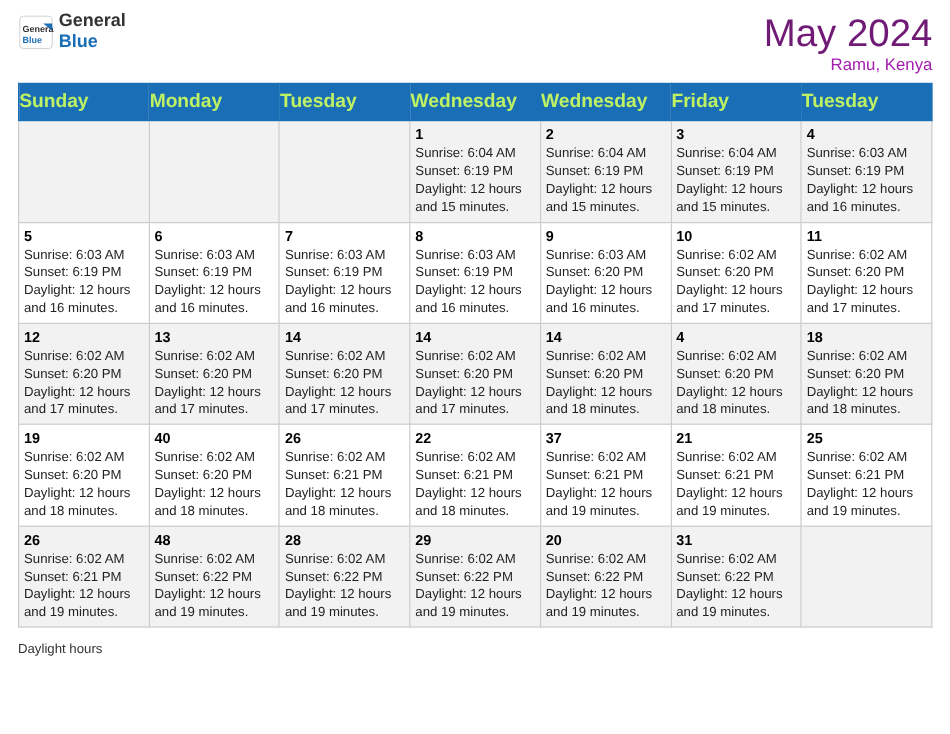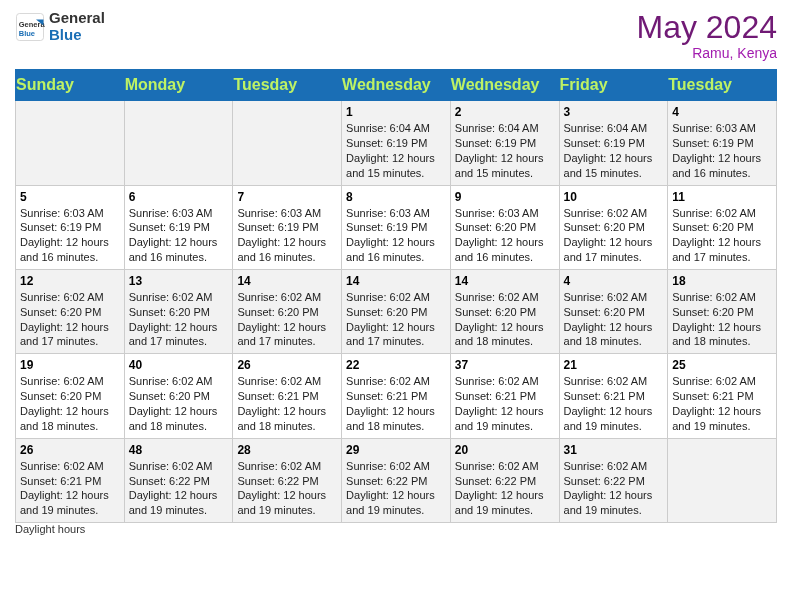--- a/index.html
+++ b/index.html
@@ -76,21 +76,21 @@
       font-size: 12px;
       margin-bottom: 2px;
       display: block;
     }
     .cell-text {
       font-size: 11px;
       color: #222;
       line-height: 1.35;
     }
     .footer {
-      margin-top: 0;
+      margin-top: 12px;
       font-size: 11px;
       color: #333;
       text-align: left;
     }
   </style>
 </head>
 <body>
 
 <div class="page">
   <div class="header">

